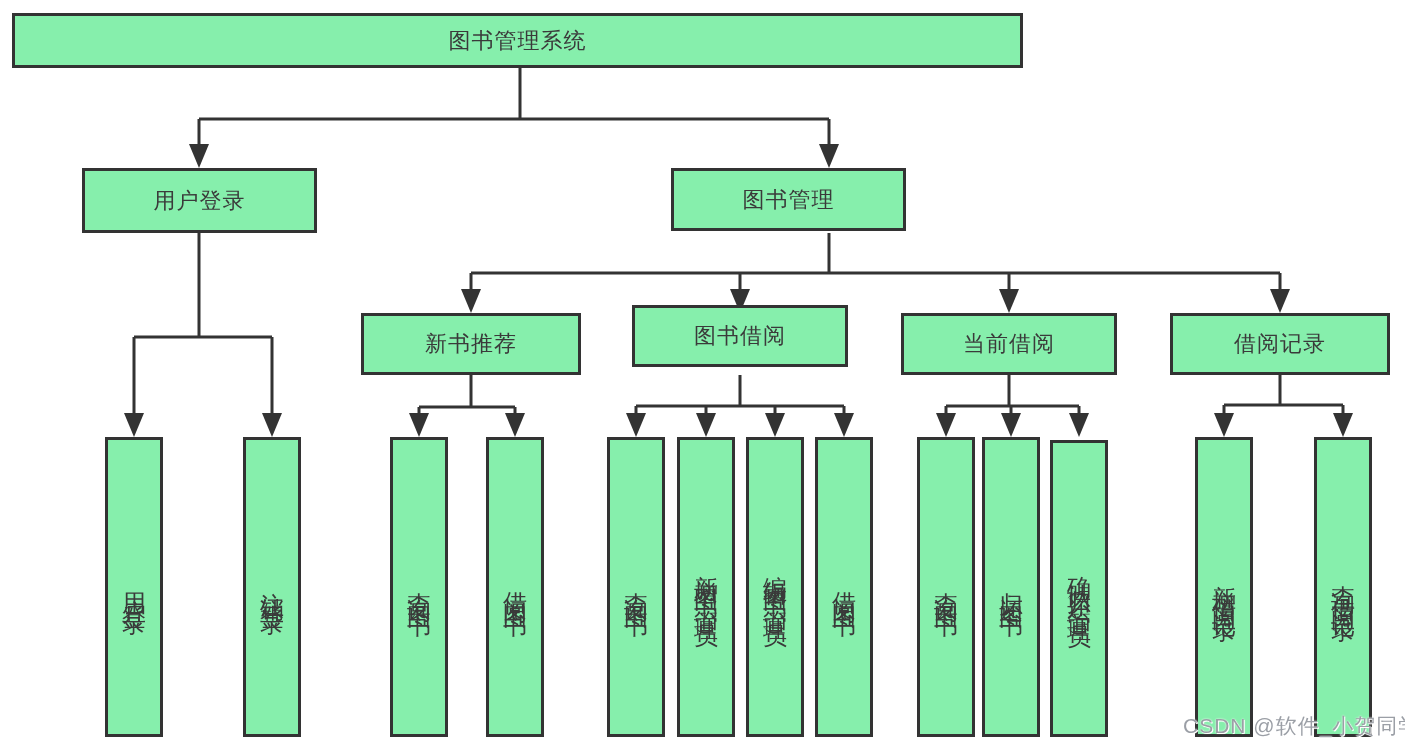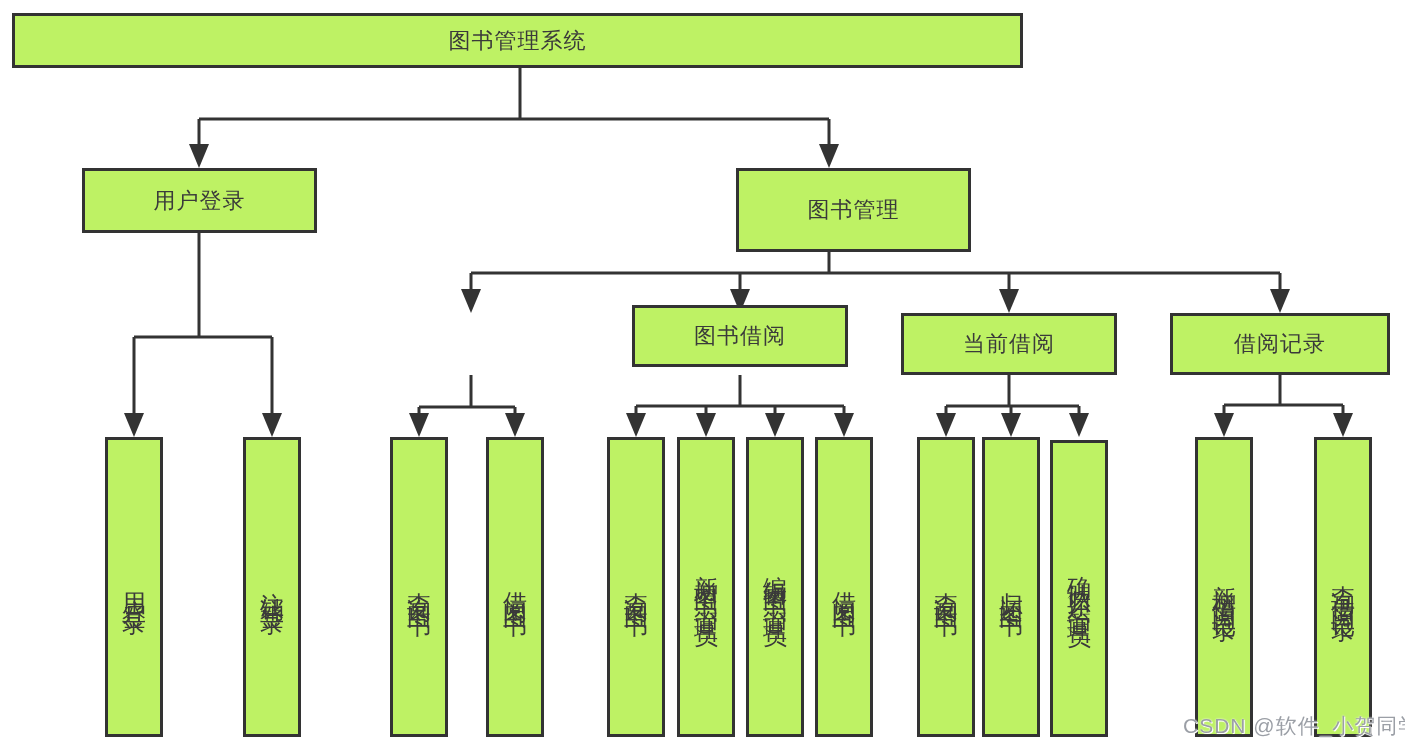--- a/index.html
+++ b/index.html
@@ -15,21 +15,21 @@
     width:1405px;height:747px;
     background:var(--bg);
     overflow:hidden;
     font-family:"Liberation Sans","DejaVu Sans",sans-serif;
   }
   .connectors{position:absolute;left:0;top:0;pointer-events:none;}
   .box{
     position:absolute;
     box-sizing:border-box;
     border:3px solid var(--border);
-    background:#bef264;
+    background:#86efac;
     display:flex;
     align-items:center;
     justify-content:center;
     color:var(--text);
     text-align:center;
     white-space:nowrap;
   }
   .h{font-size:22px;letter-spacing:1px;}
   .v{
     writing-mode:vertical-rl;
@@ -92,22 +92,23 @@
       <polygon points="1001,413 1021,413 1011,437"></polygon>
       <polygon points="1069,413 1089,413 1079,437"></polygon>
       <polygon points="1214,413 1234,413 1224,437"></polygon>
       <polygon points="1333,413 1353,413 1343,437"></polygon>
     </g>
   </svg>
 
   <div class="box h" style="left:12px;top:13px;width:1011px;height:55px">图书管理系统</div>
 
   <div class="box h" style="left:82px;top:168px;width:235px;height:65px">用户登录</div>
-  <div class="box h" style="left:736px;top:168px;width:235px;height:84px">图书管理</div>
+  <div class="box h" style="left:671px;top:168px;width:235px;height:63px">图书管理</div>
 
+  <div class="box h" style="left:361px;top:313px;width:220px;height:62px">新书推荐</div>
   <div class="box h" style="left:632px;top:305px;width:216px;height:62px">图书借阅</div>
   <div class="box h" style="left:1170px;top:313px;width:220px;height:62px">借阅记录</div>
   <div class="box h" style="left:901px;top:313px;width:216px;height:62px">当前借阅</div>
 
   <div class="box v" style="left:105px;top:437px;width:58px;height:300px">用户登录</div>
   <div class="box v" style="left:243px;top:437px;width:58px;height:300px">注销登录</div>
 
   <div class="box v" style="left:390px;top:437px;width:58px;height:300px">查询图书</div>
   <div class="box v" style="left:486px;top:437px;width:58px;height:300px">借阅图书</div>
 

